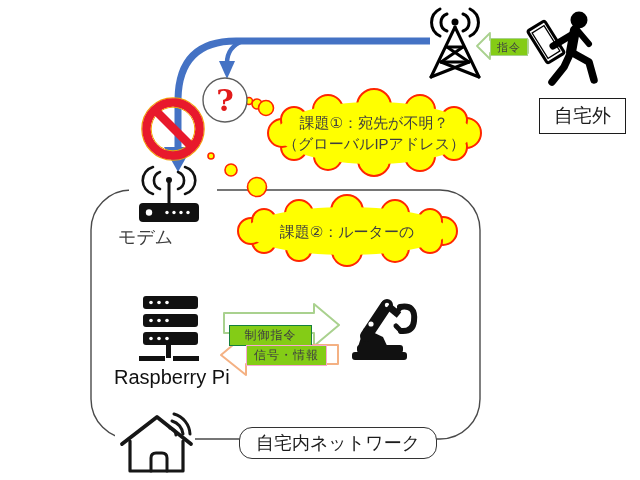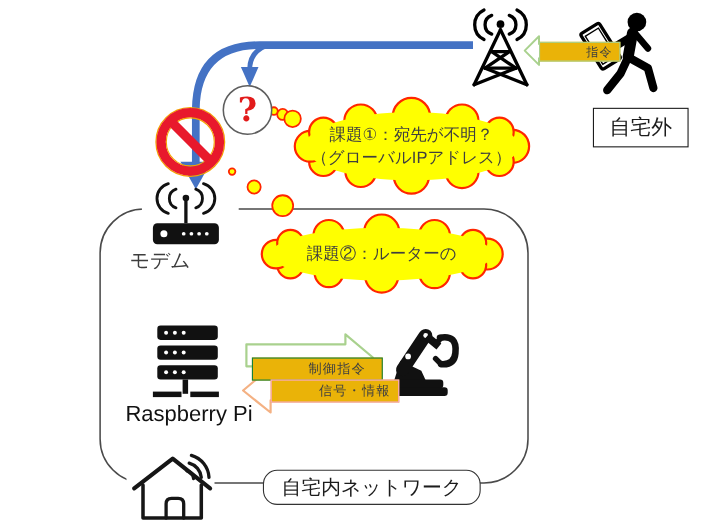--- a/index.html
+++ b/index.html
@@ -5,21 +5,21 @@
   html,body{margin:0;padding:0;background:#fff;}
   .stage{
     position:relative;width:640px;height:480px;background:#ffffff;overflow:hidden;
     font-family:"Liberation Sans","DejaVu Sans",sans-serif;color:#3d3d3d;
   }
   .stage svg{position:absolute;left:0;top:0;}
   .abs{position:absolute;}
   .ctr{display:flex;align-items:center;justify-content:center;text-align:center;}
   .callout{color:#3f3f3f;font-size:15px;line-height:21px;text-align:center;}
   .boxlabel{background:#fff;border:1.5px solid #1c1c1c;color:#1c1c1c;}
-  .arrowtag{background:#eab308;font-size:12px;color:#404040;letter-spacing:1px;padding-left:36px;}
+  .arrowtag{background:#84cc16;font-size:12px;color:#404040;letter-spacing:1px;}
   .qmark{font-family:"DejaVu Serif","Liberation Serif",serif;font-weight:bold;}
 </style>
 </head>
 <body>
 
 <div class="stage">
 
 <svg width="640" height="480" viewBox="0 0 640 480">
 
   <rect x="91" y="190" width="389" height="249" rx="40" fill="none" stroke="#4A4A4A" stroke-width="1.4"></rect>
@@ -180,21 +180,21 @@
     <path d="M172,421 A15,15 0 0 1 183,434" stroke-width="3"></path>
     <path d="M174,414 A22,22 0 0 1 190,434" stroke-width="3"></path>
   </g>
 </svg>
 
 <div class="abs ctr callout" style="left:274px;top:110px;width:200px;height:46px;flex-direction:column;">
   <div>課題①：宛先が不明？</div>
   <div>（グローバルIPアドレス）</div>
 </div>
 
-<div class="abs ctr callout" style="left:252px;top:209px;width:190px;height:44px;flex-direction:column;font-family:Liberation Mono, monospace;">
+<div class="abs ctr callout" style="left:252px;top:209px;width:190px;height:44px;flex-direction:column;">
   <div>課題②：ルーターの</div>
 </div>
 
 <div class="abs ctr qmark" style="left:207px;top:81px;width:36px;height:38px;font-size:30px;color:#E21B1B;">?</div>
 
 <div class="abs ctr arrowtag" style="left:490px;top:38px;width:36px;height:16px;font-size:11px;border:1px solid #A9D18E;">指令</div>
 
 <div class="abs ctr boxlabel" style="left:539px;top:98px;width:85px;height:34px;font-size:19px;text-align:right;">自宅外</div>
 
 <div class="abs" style="left:118px;top:226px;font-size:18px;line-height:23px;color:#3d3d3d;">

